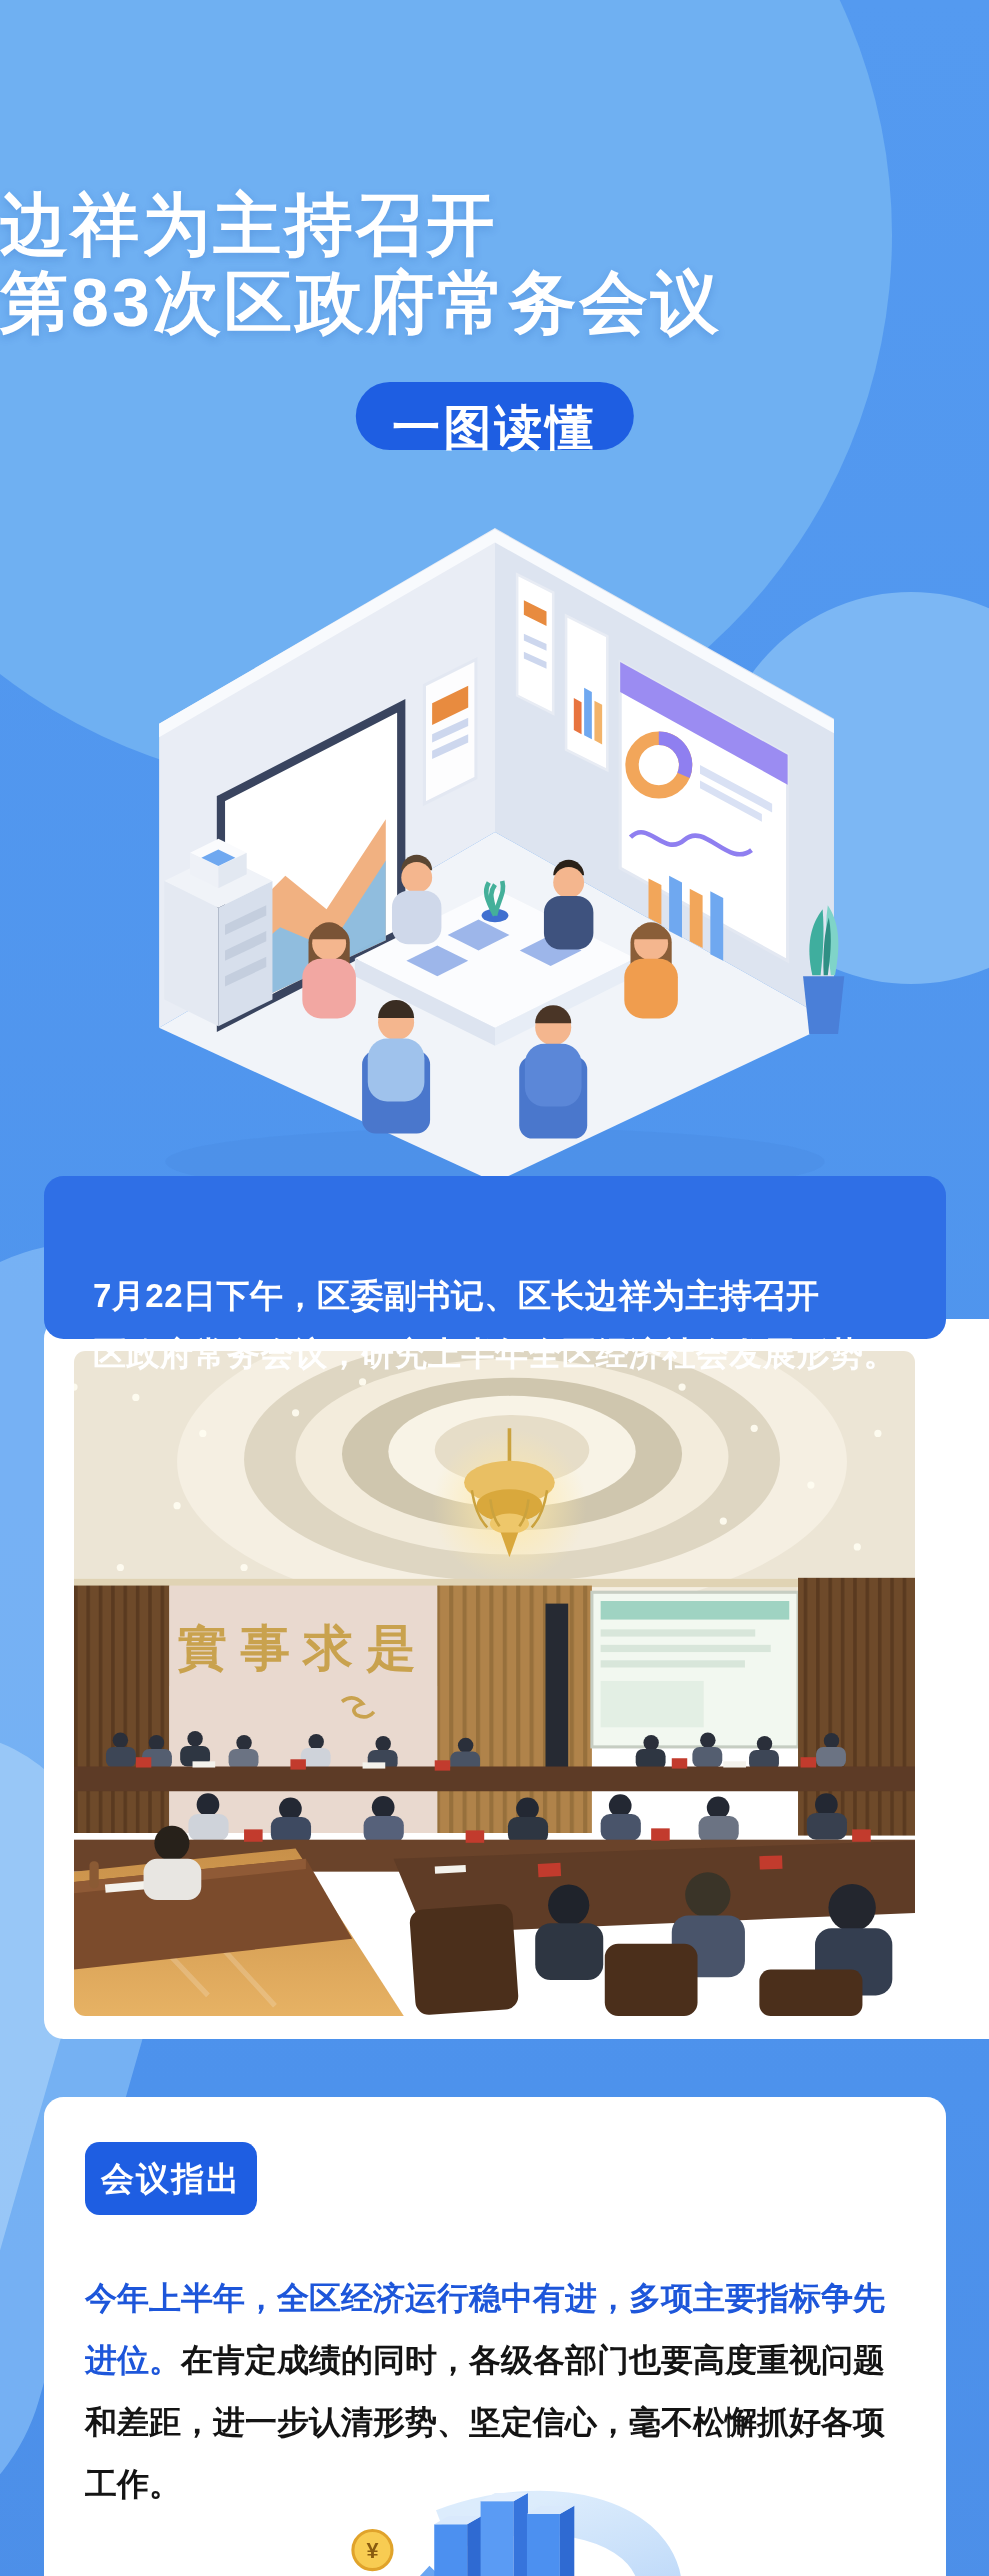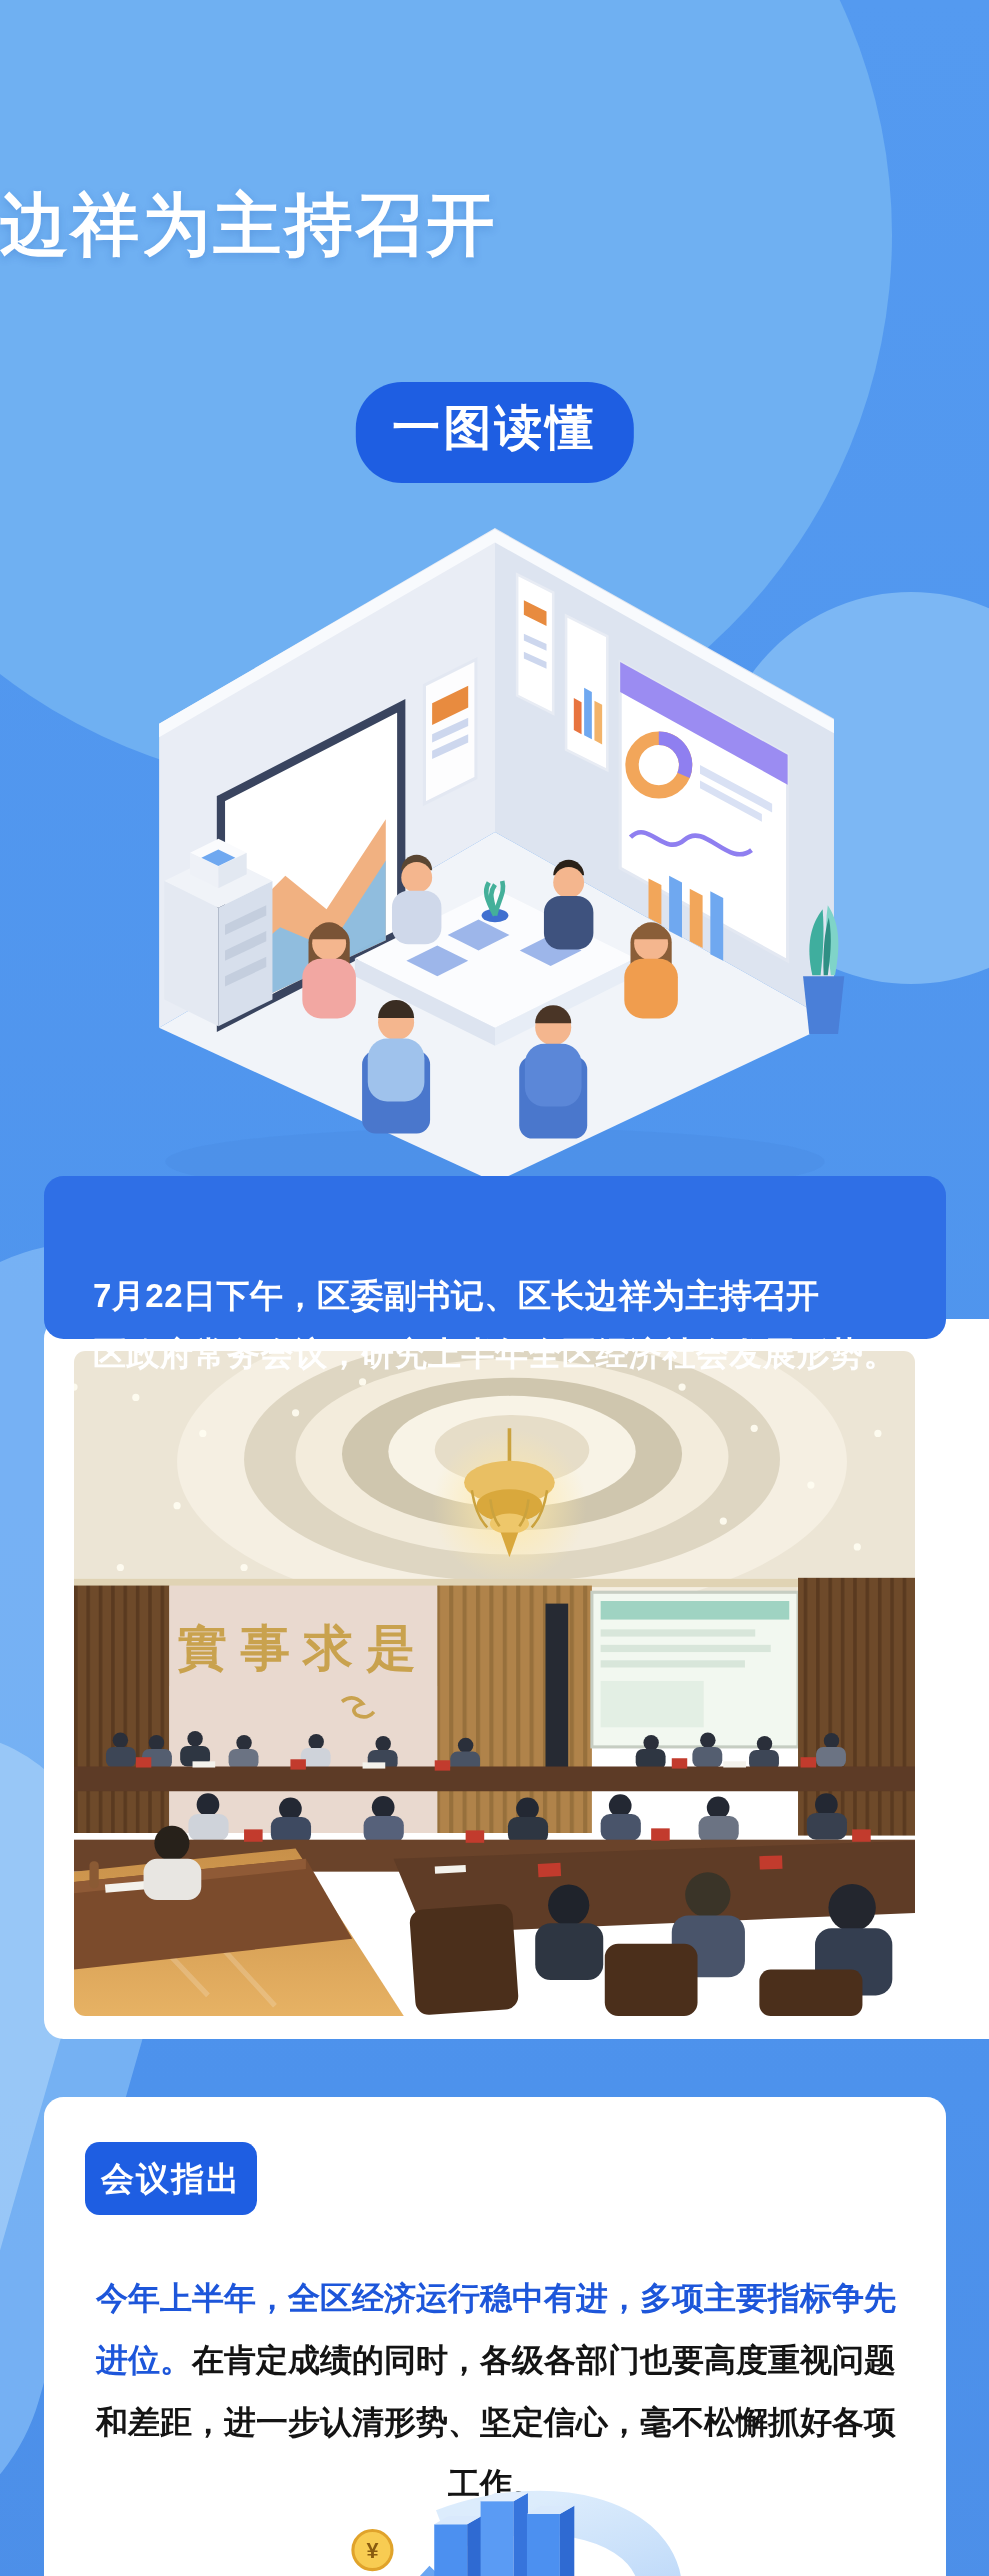--- a/index.html
+++ b/index.html
@@ -11,57 +11,58 @@
   .blob{position:absolute;}
   .blob-top{left:-216px;top:-319px;width:1108px;height:1108px;background:#6fb0f2;border-radius:50%;}
   .blob-right{right:-118px;top:592px;width:392px;height:392px;background:#7cb7f4;border-radius:50%;}
   .band1{left:-247px;top:1226px;width:422px;height:1340px;background:#83bbf5;opacity:.75;border-radius:206px;transform:rotate(16deg);}
   .band2{left:-289px;top:1721px;width:309px;height:876px;background:#a6d0f8;opacity:.7;border-radius:155px;transform:rotate(16deg);}
   
   .title{position:absolute;left:0;top:185px;width:100%;text-align:left;color:#fff;
     font-size:68px;line-height:78px;font-weight:900;letter-spacing:3.1px;
     text-shadow:0 2.6px 8.2px rgba(22,78,170,.22);}
   .pill{position:absolute;left:50%;top:382px;transform:translateX(-50%);
-    background:#1e5ee2;color:#fff;border-radius:46px;height:101px;line-height:91px;
+    background:#1e5ee2;color:#fff;border-radius:46px;height:68px;line-height:91px;
     padding:0 37px;font-size:48px;font-weight:800;letter-spacing:3.1px;}
   
   .hero{position:absolute;left:87px;top:497px;width:816px;height:701px;}
   
   .intro-box{position:absolute;left:44px;top:1176px;width:902px;height:163px;
     background:#2f6fe6;border-radius:19.6px;padding:33px 49px 4px;
     color:#fff;font-size:33px;line-height:58px;font-weight:700;letter-spacing:0.5px;
     text-indent:2em;white-space:pre-line;z-index:5;}
   
   .photo-card{position:absolute;left:44px;top:1319px;width:964px;height:720px;
     background:#fff;border-radius:19.6px;z-index:3;}
   .photo{position:absolute;left:30px;top:32px;width:841px;height:665px;border-radius:11.3px;overflow:hidden;}
   
   .main-card{position:absolute;left:44px;top:2097px;width:902px;height:1852px;
     background:#fff;border-radius:19.6px;z-index:3;}
   .sec-badge{position:absolute;background:#1e5ee2;color:#fff;border-radius:14.4px;
     height:73px;line-height:73px;padding:0 16px;font-size:33px;font-weight:800;letter-spacing:2.1px;}
   .badge-zhichu{left:41px;top:45px;}
   .para{position:absolute;left:41px;top:138px;width:822px;
-    font-size:32px;line-height:62px;font-weight:700;color:#141414;text-align:center;}
+    font-size:32px;line-height:62px;font-weight:700;color:#141414;}
   .hl{color:#1d56da;}
   .econ{position:absolute;left:209px;top:355px;width:484px;height:330px;}
   svg{display:block;width:100%;height:100%;}
 </style>
 </head>
 <body>
 
 <div class="page">
 
   <div class="blob blob-top"></div>
   <div class="blob blob-right"></div>
   <div class="blob band1"></div>
   <div class="blob band2"></div>
 
   <div class="title">
     <div>边祥为主持召开</div>
+    <div>第83次区政府常务会议</div>
   </div>
   <div class="pill">一图读懂</div>
 
   <div class="hero">
     <svg viewBox="0 0 1584 1360">
       <ellipse cx="792" cy="1290" rx="640" ry="66" fill="#3f7fd6" opacity="0.16"></ellipse>
       <g>
         <polygon points="792,60 140,440 140,1030 792,650" fill="#e9edf5"></polygon>
         <polygon points="792,60 1450,430 1450,1020 792,650" fill="#dde4f0"></polygon>
         <polygon points="792,650 140,1030 792,1330 1450,1020" fill="#f1f4f9"></polygon>

